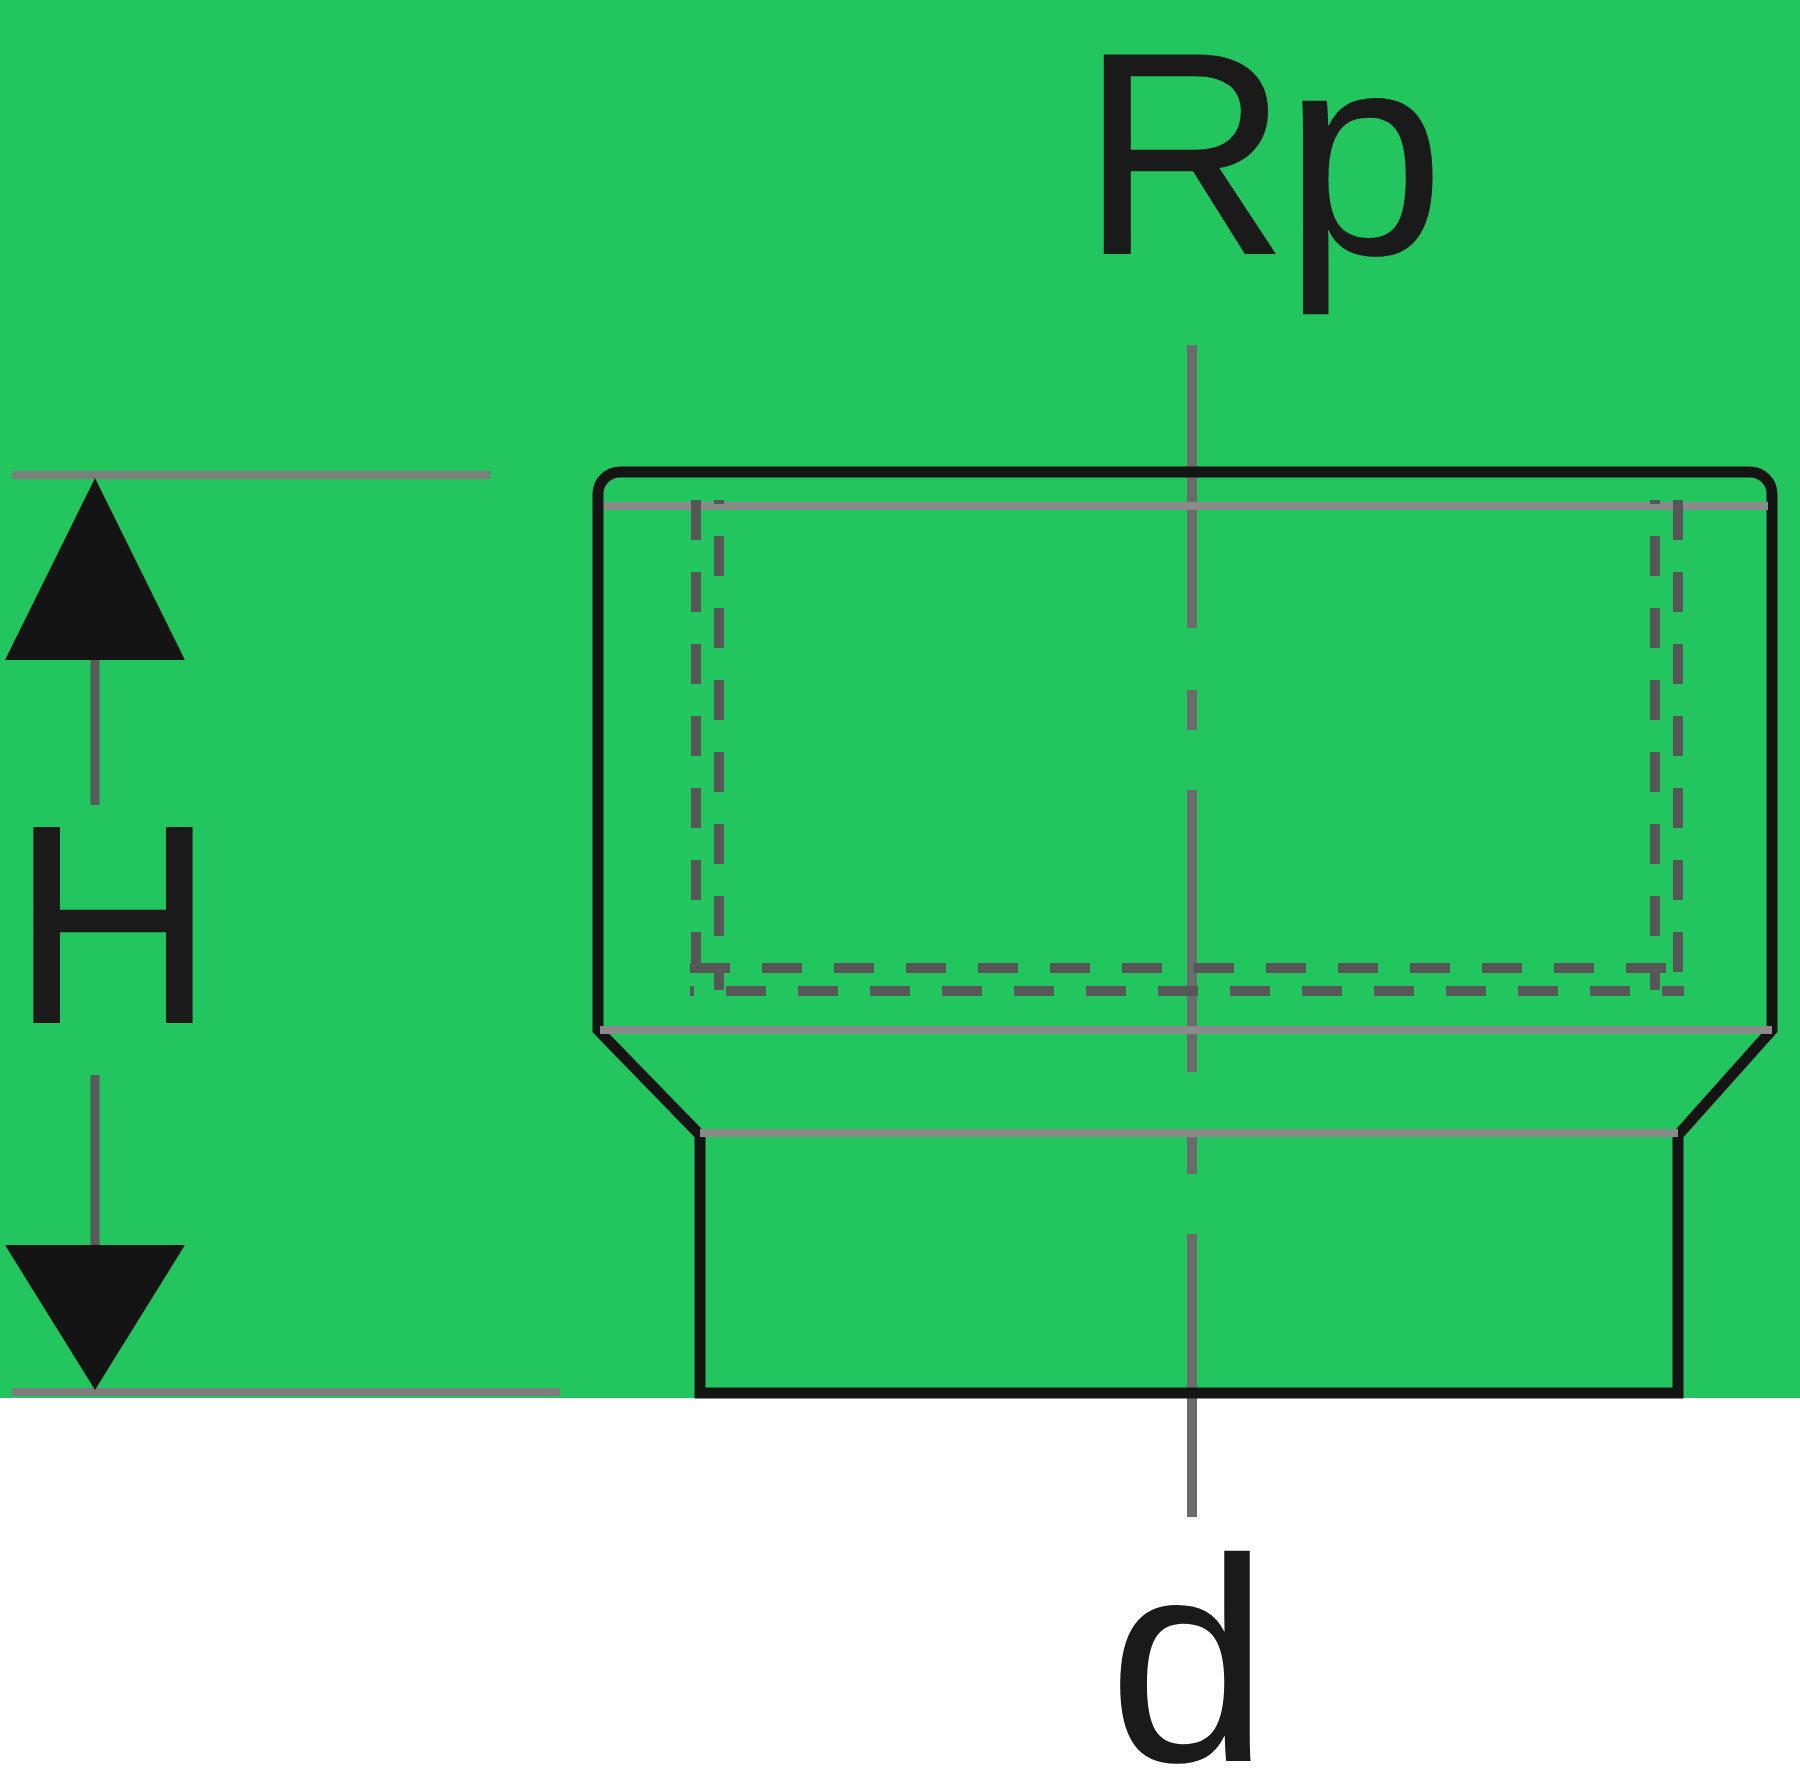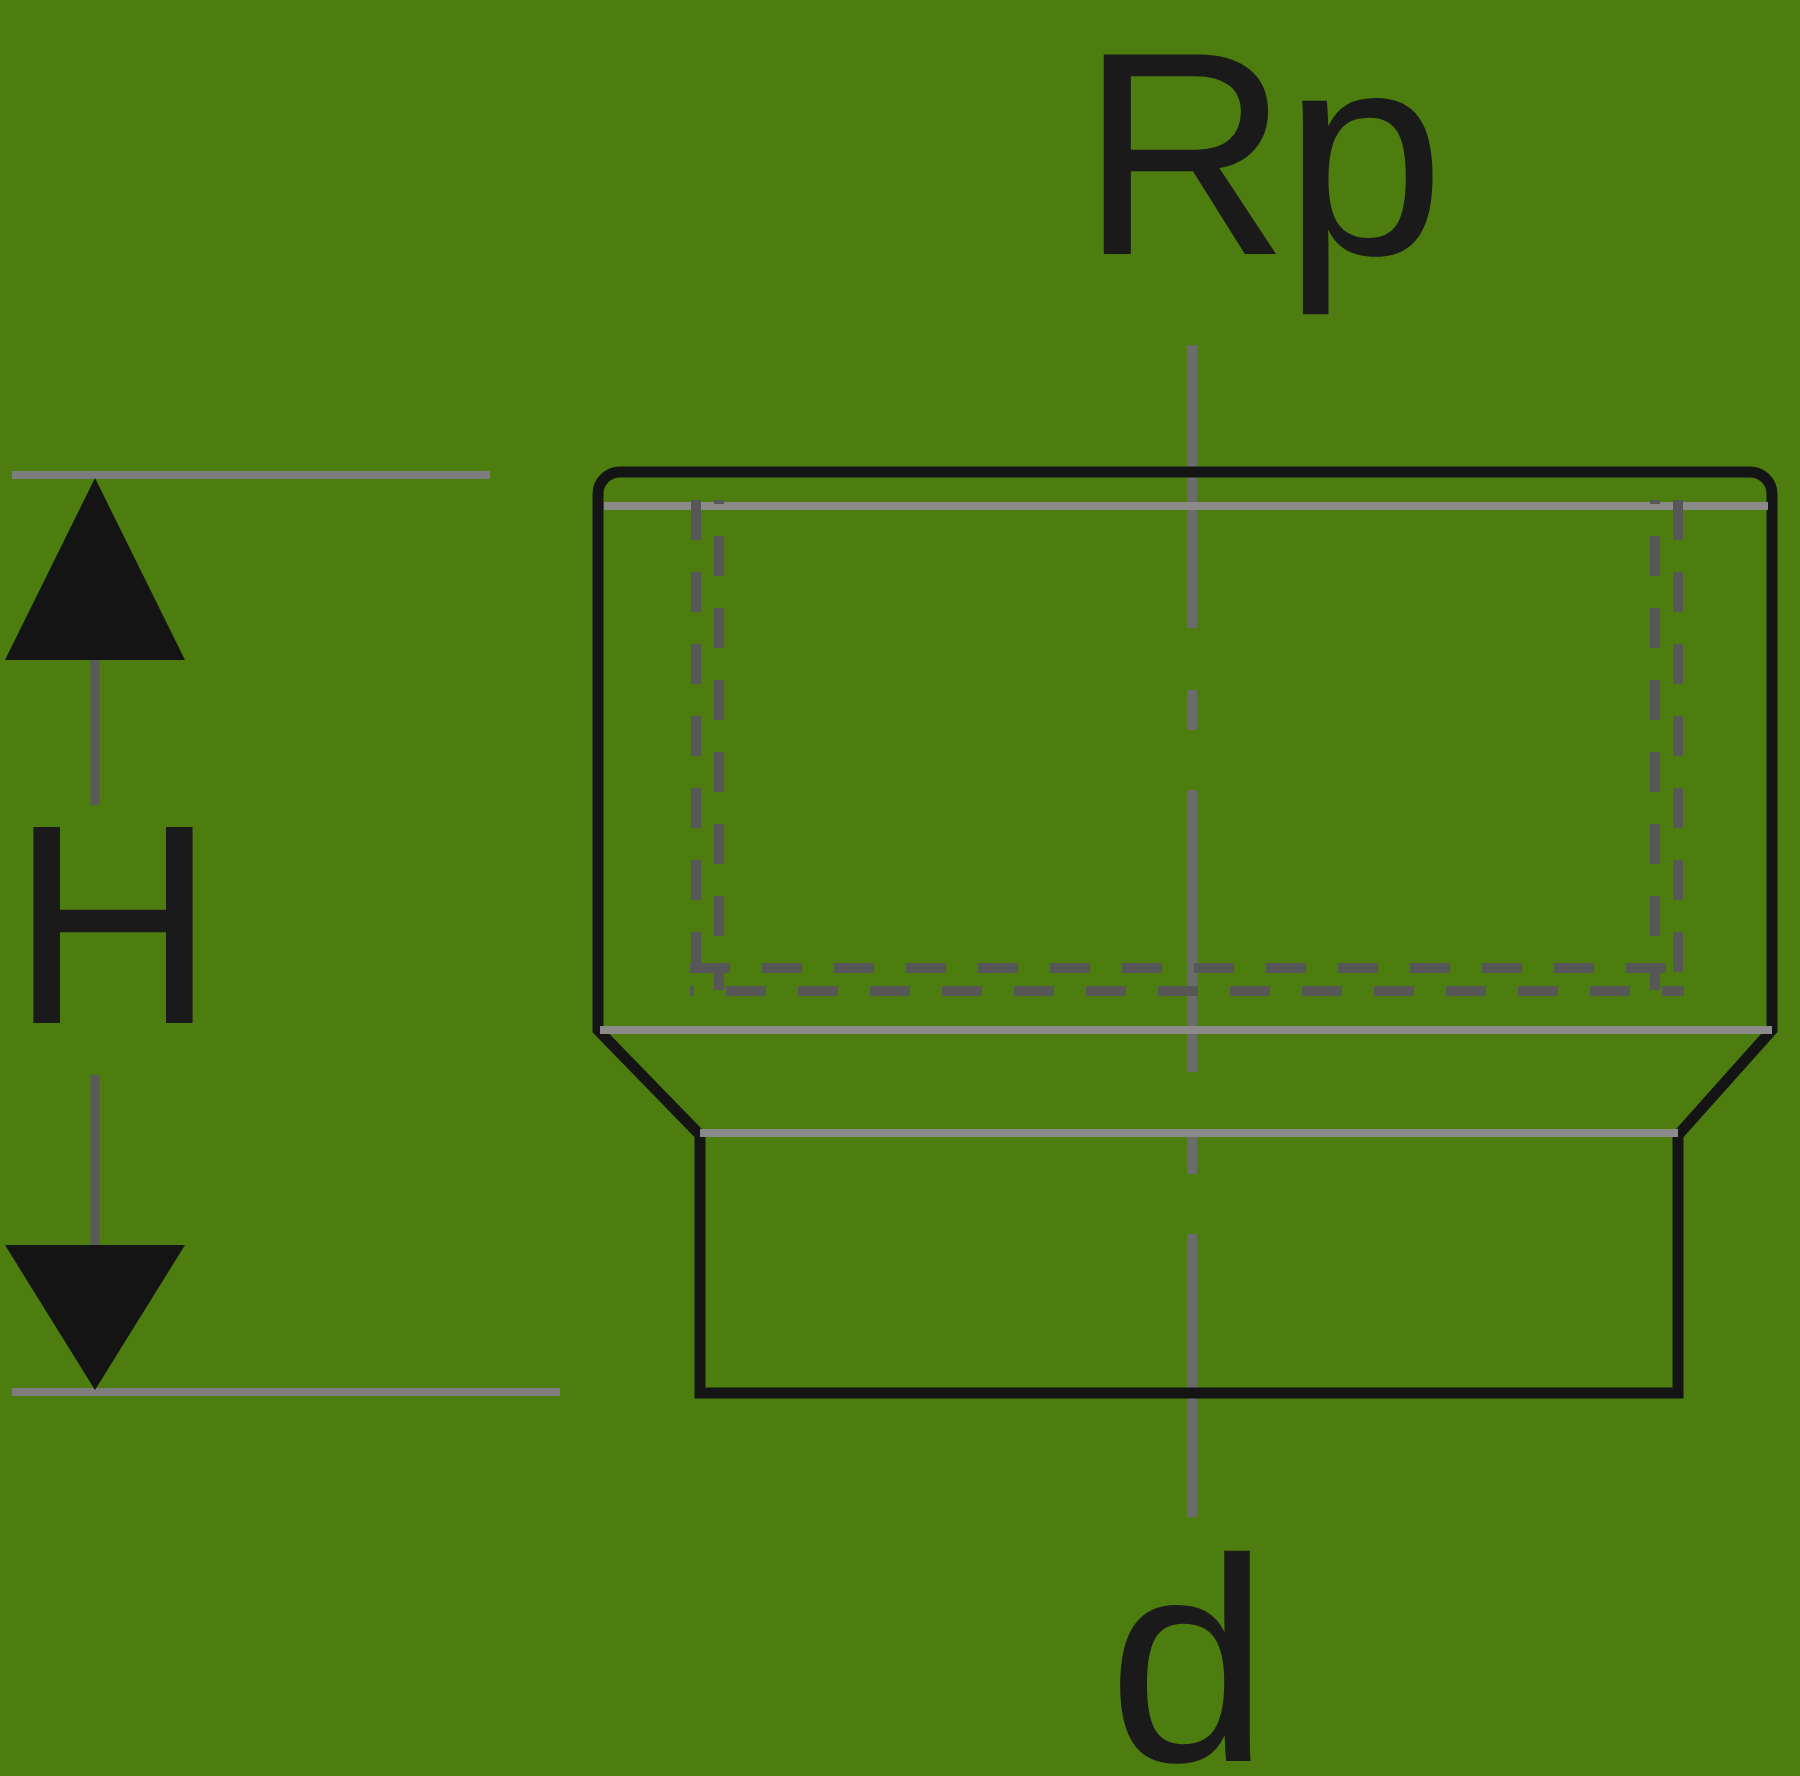--- a/index.html
+++ b/index.html
@@ -10,22 +10,22 @@
   }
   body {
     width: 1800px;
     height: 1776px;
     font-family: "Liberation Sans", sans-serif;
     overflow: hidden;
   }
   #drawing-root {
     position: relative;
     width: 1800px;
-    height: 1776px;
-    background: #4d7c0f;
+    height: 1398px;
+    background: #22c55e;
   }
   #drawing-svg {
     position: absolute;
     top: 0;
     left: 0;
     width: 1800px;
     height: 1776px;
     display: block;
   }
   .dim-label {

